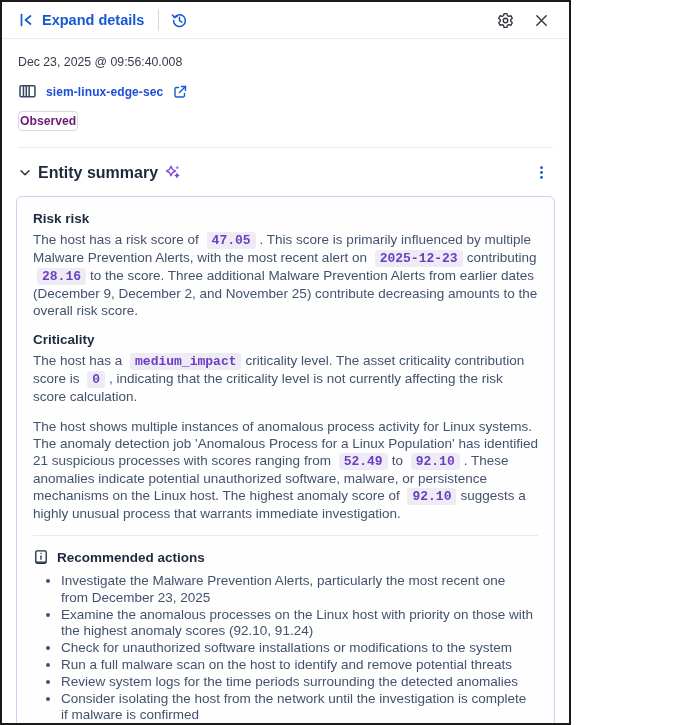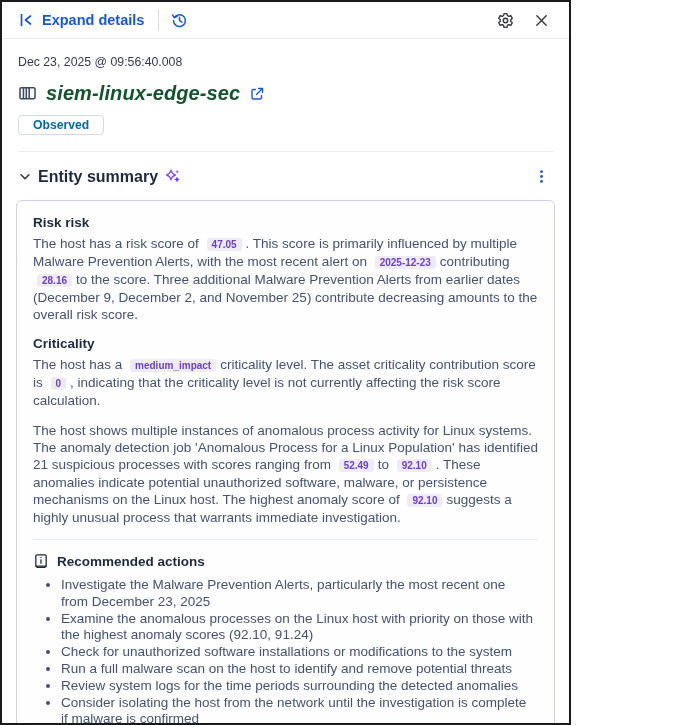--- a/index.html
+++ b/index.html
@@ -33,27 +33,27 @@
     display:flex; align-items:center; justify-content:center;
     color:#343741;
   }
   .icon-btn.blue { color:#1658d6; }
   .topbar .right { margin-left:auto; display:flex; align-items:center; gap:12px; }
 
   
   .meta { padding:0 16px; flex:none; }
   .timestamp { margin-top:16px; font-size:12.3px; color:#343a4d; }
   .entity-row { margin-top:13px; display:flex; align-items:center; gap:9px; }
-  .entity-name { color:#14532d; font-size:20px; font-weight:700; letter-spacing:.1px;font-style:italic; }
+  .entity-name { color:#1d4ed8; font-size:12px; font-weight:700; letter-spacing:.1px; }
   .entity-row .popout { color:#1658d6; display:flex; cursor:pointer; background:none; border:none; padding:0; }
   .host-icon { color:#3a4a63; display:flex; }
   .badge {
     display:inline-block; margin-top:10px;
     border:1px solid #d3dae6; border-radius:4px; background:#fff;
-    padding:2px 14px; font-size:12.2px; font-weight:600; color:#0369a1;
+    padding:2px 1px; font-size:12.2px; font-weight:600; color:#701a75;
   }
   .hr { border:none; border-top:1px solid #e6eaf2; margin:16px 0 0; }
 
   
   .section-header {
     display:flex; align-items:center; gap:4px;
     padding:13px 16px 11px 14px; flex:none;
   }
   .chevron-btn { background:none; border:none; padding:2px; color:#343741; cursor:pointer; display:flex; }
   .section-title { font-size:16px; font-weight:700; color:#1d2a3e; }
@@ -63,22 +63,22 @@
   
   .summary-panel {
     margin:1px 14px 13px; flex:none;
     border:1px solid #d8cdf0; border-radius:6px;
     background:#fffeff;
     padding:14px 16px 12px;
   }
   .sec-title { font-size:13.5px; font-weight:700; color:#1d2a3e; margin:0 0 5px; }
   .sec-body { font-size:13.5px; line-height:17px; color:#43526d; margin:0 0 13px; }
   code.chip {
-    font-family:Liberation Sans, sans-serif;
-    font-size:10px; font-weight:700; color:#6d3dc6;
+    font-family:Liberation Mono, monospace;
+    font-size:13px; font-weight:700; color:#6d3dc6;
     background:#edecf5; border-radius:3px; padding:1px 5px; margin:0 4px;
     white-space:nowrap;
   }
   .panel-divider { border:none; border-top:1px solid #e6eaf2; margin:0 0 13px; }
 
   .rec-header { display:flex; align-items:flex-end; gap:8px; margin:0 0 8px; }
   .rec-header .rec-icon { color:#1d2a3e; display:flex; }
   .rec-title { font-size:13.5px; font-weight:700; color:#1d2a3e; }
   .rec-list { margin:4px; padding:0 0 0 24px; }
   .rec-list li { font-size:13.5px; line-height:16.8px; color:#43526d; }

